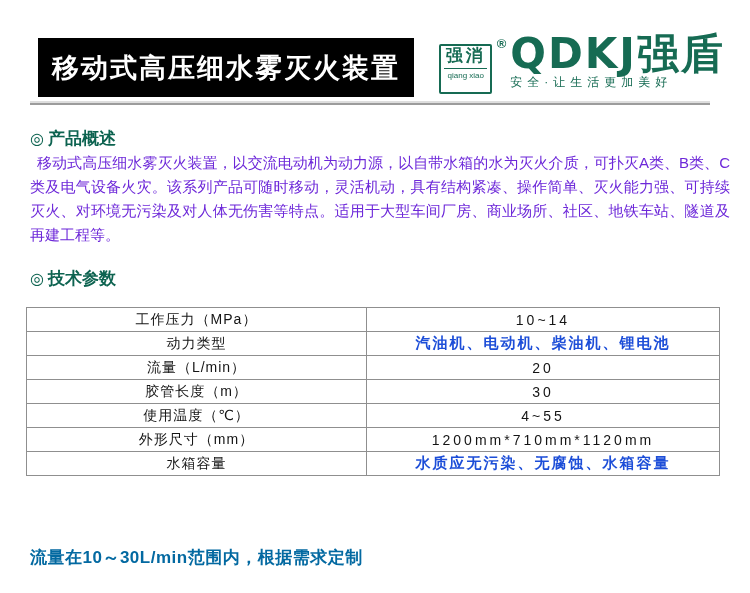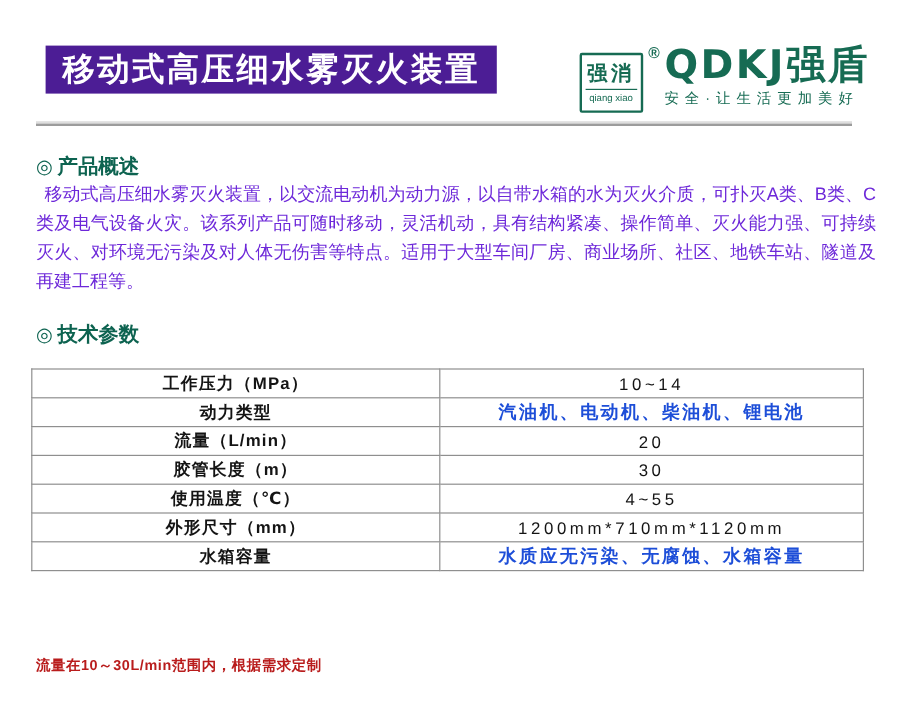--- a/index.html
+++ b/index.html
@@ -2,41 +2,41 @@
 <html><head>
 <meta charset="utf-8">
 <style>
   * { margin:0; padding:0; box-sizing:border-box; }
   html,body { width:750px; height:593px; background:#ffffff;
     font-family:"Liberation Sans","DejaVu Sans",sans-serif; }
   .page { position:relative; width:750px; height:593px; background:#fff; overflow:hidden; }
 
   
   .banner {
-    position:absolute; left:38px; top:38px; width:376px; height:40px;
-    background:#4c1d95; color:#ffffff; display:flex; align-items:center; justify-content:center;
+    position:absolute; left:38px; top:38px; width:376px; height:59px;
+    background:#000000; color:#ffffff; display:flex; align-items:center; justify-content:center;
     font-size:27px; font-weight:bold; letter-spacing:2px;
   }
 
   
   .logo { position:absolute; top:37px; right:25px; display:flex; align-items:flex-start; }
   .seal-wrap { position:relative; margin-top:7px; }
   .seal {
     width:53px; height:50px; border:2px solid #166b53; border-radius:2px;
-    display:flex; flex-direction:column; align-items:center; justify-content:center; background:#fff;
+    display:flex; flex-direction:column; align-items:center; justify-content:flex-start; background:#fff;
   }
   .seal-cn { color:#166b53; font-weight:bold; font-size:17px; letter-spacing:3px; line-height:20px; }
   .seal-line { width:43px; height:1px; background:#166b53; margin:2px 0; }
   .seal-py { color:#166b53; font-size:8px; letter-spacing:0; white-space:nowrap; }
   .reg {
     position:absolute; top:-8px; right:-14px; color:#166b53; font-size:13px; font-weight:bold;
   }
   .brand-col { margin-left:18px; display:flex; flex-direction:column; }
   .wordmark {
-    color:#166b53; font-weight:900; font-size:33px; line-height:34px; letter-spacing:2px;
+    color:#166b53; font-weight:900; font-size:42px; line-height:34px; letter-spacing:2px;
     font-family:"DejaVu Sans","Liberation Sans",sans-serif;
     text-align:center;
   }
   .tagline {
     margin-top:3px; color:#166b53; font-weight:normal; font-size:12px; letter-spacing:5px; white-space:nowrap;
   }
 
   
   .divider {
     position:absolute; left:30px; top:103px; width:680px; height:2px;
@@ -61,28 +61,28 @@
 
   
   table.specs {
     position:absolute; left:26px; top:307px; width:694px;
     border-collapse:collapse; table-layout:fixed;
   }
   table.specs td {
     border:1px solid #8f8f8f; height:24px; text-align:center;
     vertical-align:middle; padding:0; color:#141414;
   }
-  td.spec-label { width:340px; font-weight:bold; font-size:14px; letter-spacing:1px; }
+  td.spec-label { width:340px; font-weight:normal; font-size:14px; letter-spacing:1px; }
   td.spec-value { font-size:14px; letter-spacing:3px; color:#2b2b2b; }
   tr.bold-val td.spec-value { font-weight:bold; letter-spacing:2px; font-size:15px; color:#1d4ed8; }
 
   
   .specs-note {
     position:absolute; left:30px; top:546px;
-    color:#b91c1c; font-weight:bold; font-size:12px; letter-spacing:0.5px;
+    color:#0369a1; font-weight:bold; font-size:17px; letter-spacing:0.5px;
   }
 </style>
 </head>
 <body>
 
 <div class="page">
 
   <div class="banner">
     <span>移动式高压细水雾灭火装置</span>
   </div>

